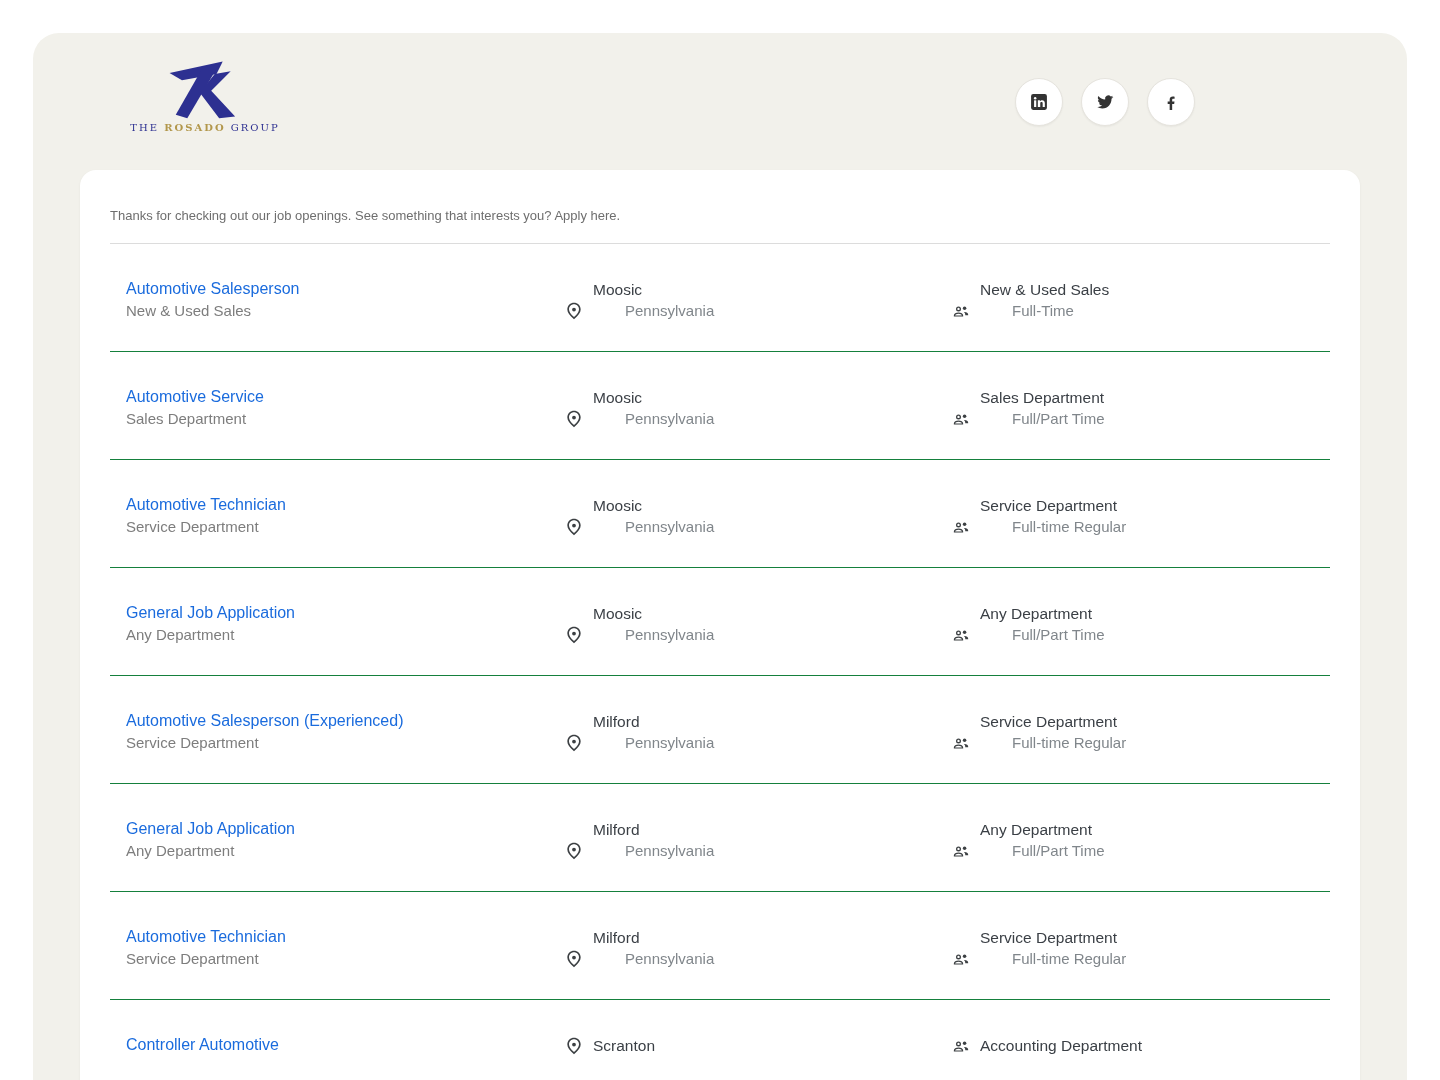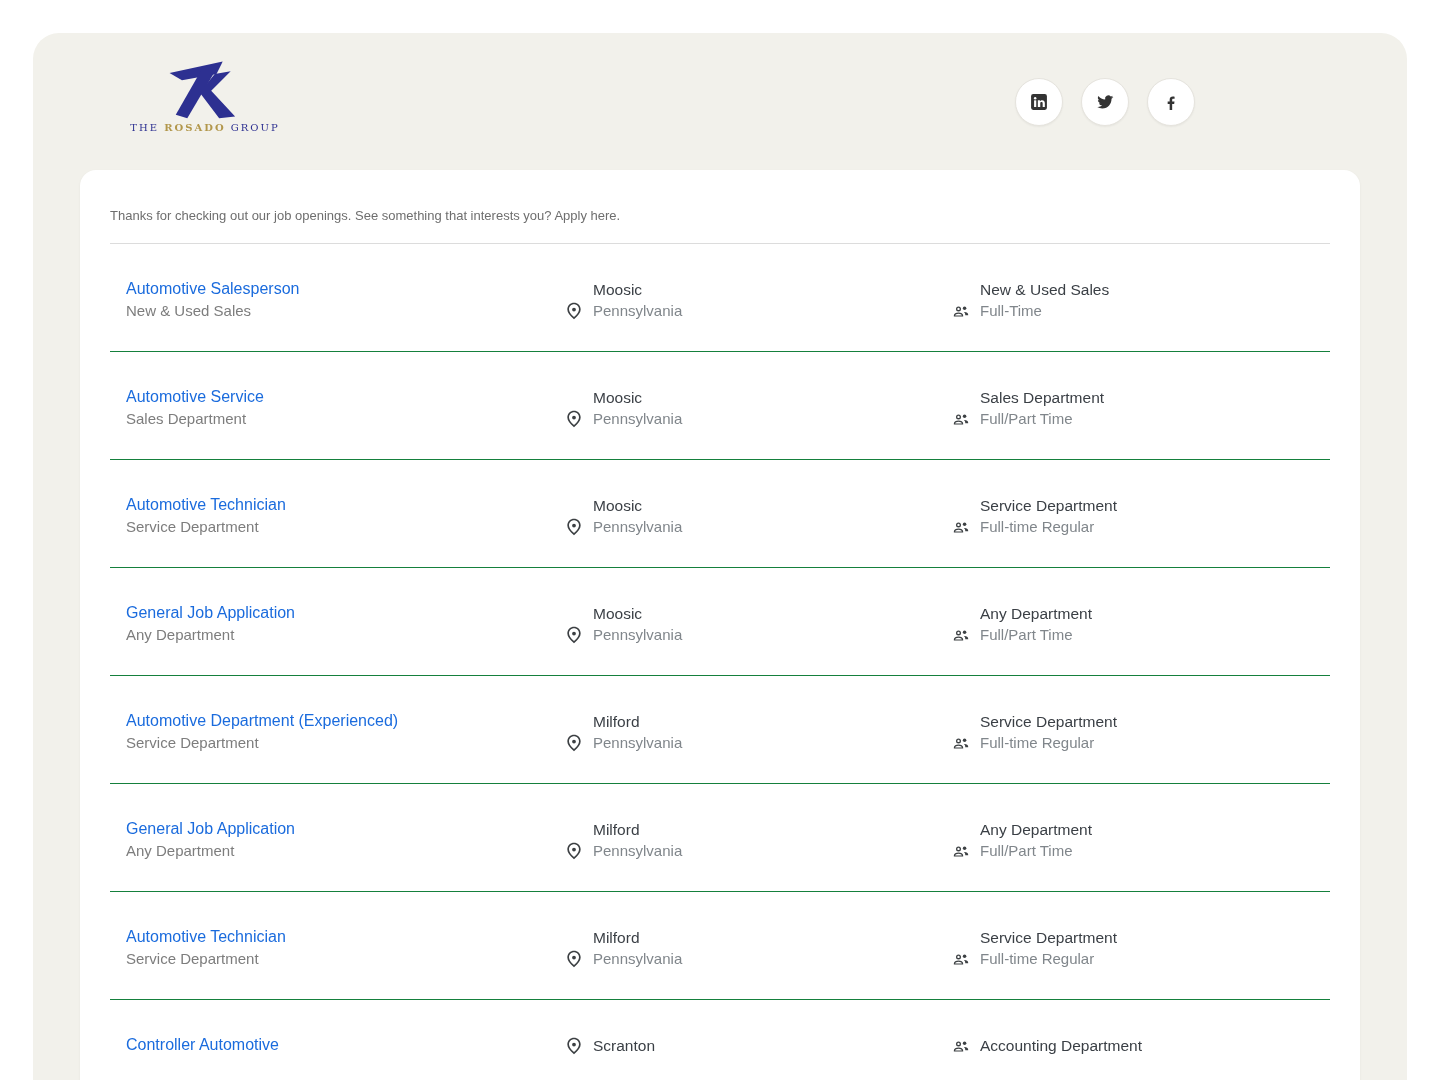--- a/index.html
+++ b/index.html
@@ -48,21 +48,21 @@
     padding:34px 0 30px 16px; border-bottom:1px solid #15803d;
   }
   .job-title {
     font-size:16px; font-weight:500; color:#1a6bdd; line-height:22px;
     text-decoration:none; cursor:pointer; display:inline-block;
   }
   .job-sub { font-size:15px; color:#7d7d7d; line-height:21px; }
   .meta { display:flex; align-items:flex-end; }
   .meta svg { width:20px; height:20px; flex:0 0 20px; margin:1px 9px 0 0; fill:#3c4043; }
   .meta .line1 { font-size:15.5px; color:#3a3f45; line-height:21px; }
-  .meta .line2 { font-size:15px;  color:#80868b; line-height:21px; }
+  .meta .line2 { font-size:15px;  color:#80868b; line-height:21px;margin-left:32px; }
 </style>
 </head>
 <body>
 
 <div class="page-bg"></div>
 
 <header class="site-header">
   <div class="logo">
     <svg width="92" height="62" viewBox="0 0 100 70">
       <polygon points="10,17 70,4 63,18 24,25" fill="#2d3091"></polygon>
@@ -202,21 +202,21 @@
         <path d="M16.3 13.2c2.4 0 4.3 1.3 4.3 3.1v.9h-3.5v-1c0-1-.5-1.9-1.4-2.6.2-.3.4-.4.6-.4z"></path>
       </svg>
       <div>
         <div class="line1">Any Department</div>
         <div class="line2">Full/Part Time</div>
       </div>
     </div>
   </div>
       <div class="job-row">
     <div>
-      <a class="job-title">Automotive Department (Experienced)</a>
+      <a class="job-title">Automotive Salesperson (Experienced)</a>
       <div class="job-sub">Service Department</div>
     </div>
     <div class="meta">
       <svg viewBox="0 0 24 24">
         <path d="M12 2c4.2 0 8 3.22 8 8.2 0 3.32-2.67 7.25-8 11.8-5.33-4.55-8-8.48-8-11.8C4 5.22 7.8 2 12 2zm0 2c-3.35 0-6 2.57-6 6.2 0 2.34 1.95 5.44 6 9.14 4.05-3.7 6-6.8 6-9.14C18 6.57 15.35 4 12 4zm0 4a2.3 2.3 0 1 1 0 4.6A2.3 2.3 0 0 1 12 8z"></path>
       </svg>
       <div>
         <div class="line1">Milford</div>
         <div class="line2">Pennsylvania</div>
       </div>

